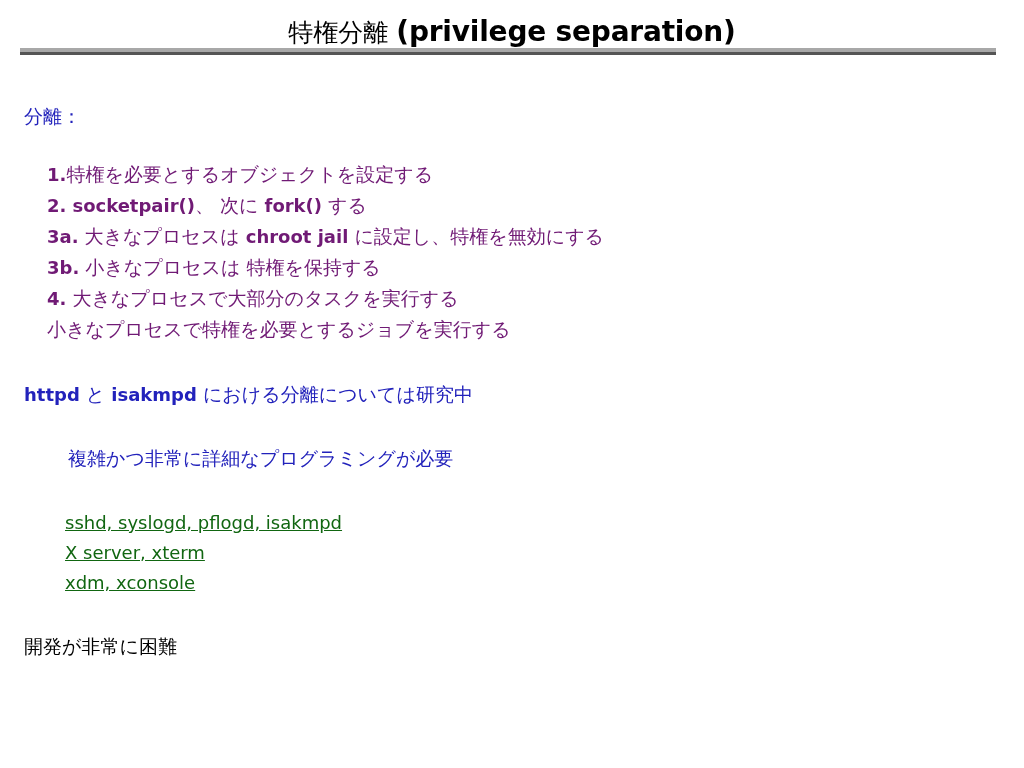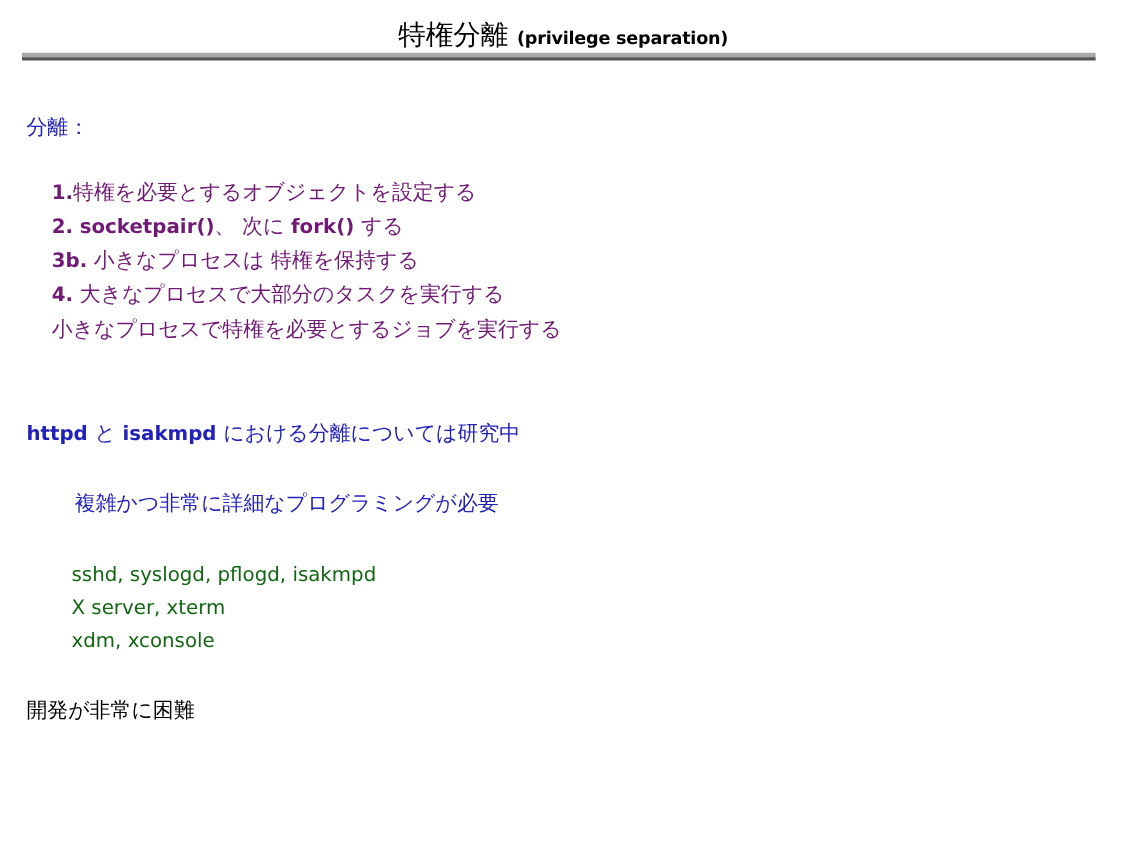--- a/index.html
+++ b/index.html
@@ -28,21 +28,21 @@
     white-space: nowrap;
   }
   .title-cjk {
     font-family: "DejaVu Serif", "Liberation Serif", serif;
     font-weight: 400;
     font-size: 25px;
   }
   .title-latin {
     font-family: "DejaVu Sans", "Liberation Sans", sans-serif;
     font-weight: 700;
-    font-size: 16px;
+    font-size: 28px;
     letter-spacing: -0.2px;
   }
 
   
   .title-rule {
     position: absolute;
     top: 48px;
     left: 20px;
     width: 976px;
     height: 7px;
@@ -92,21 +92,21 @@
   .list .li      { position: relative; white-space: nowrap; height: 31px;
                    font-family: "DejaVu Serif", "Liberation Serif", serif;
                    font-size: 19px; color: #701a75; }
 
   .line-httpd    { left: 24px; top: 382px; }
   .line-complex  { left: 24px; top: 446px; margin-left: 44px; }
 
   .green-block   { position: absolute; left: 65px; top: 512px; }
   .green-block .gl { height: 30px; white-space: nowrap;
                      font-family: "DejaVu Sans", "Liberation Sans", sans-serif;
-                     font-size: 18px; color: #116611; }
+                     font-size: 18px; color: #116611; text-decoration: underline; }
 
   .line-hard     { left: 24px; top: 634px;
                    font-family: "DejaVu Serif", "Liberation Serif", serif;
                    font-size: 19px; }
 </style>
 </head>
 <body>
 
 <div class="slide-title">
   <span class="title-cjk">特権分離</span><span class="title-cjk"> </span><span class="title-latin">(privilege separation)</span>
@@ -124,20 +124,23 @@
   <div class="list">
 
     <div class="li">
       <span class="num">1.</span><span>特権を必要とするオブジェクトを設定する</span>
     </div>
 
     <div class="li">
       <span class="num">2.</span><span>&nbsp;</span><span class="mono-ish">socketpair()</span><span>、 次に </span><span class="mono-ish">fork()</span><span> する</span>
     </div>
 
+    <div class="li">
+      <span class="num">3a.</span><span> 大きなプロセスは </span><span class="mono-ish">chroot jail</span><span> に設定し、特権を無効にする</span>
+    </div>
 
     <div class="li">
       <span class="num">3b.</span><span> 小きなプロセスは 特権を保持する</span>
     </div>
 
     <div class="li">
       <span class="num">4.</span><span> 大きなプロセスで大部分のタスクを実行する</span>
     </div>
 
     <div class="li">

